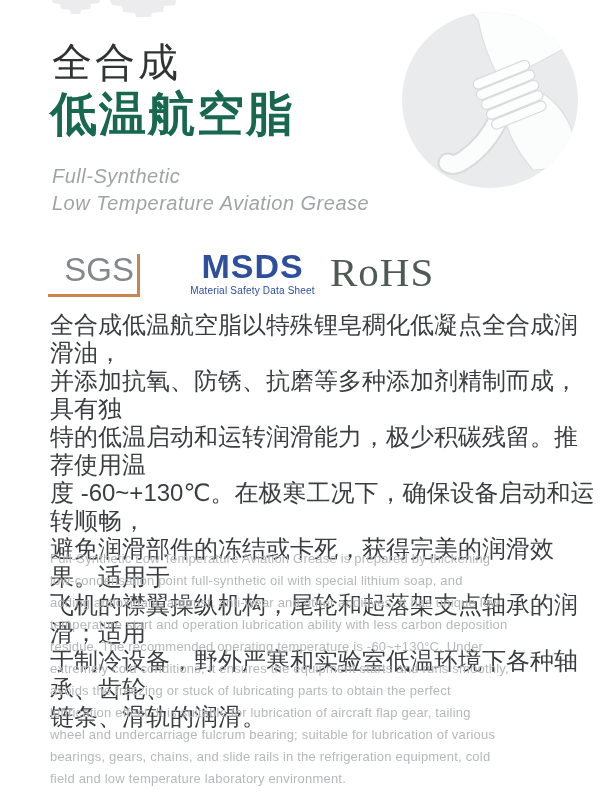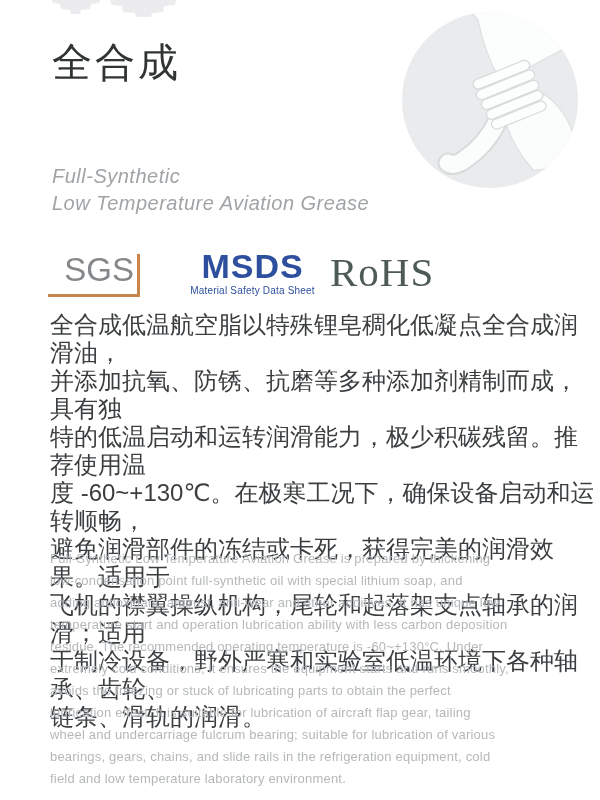--- a/index.html
+++ b/index.html
@@ -69,20 +69,21 @@
         <rect x="78" y="56" width="60" height="10" rx="5" fill="#fcfdfd" stroke="#d7dadb" stroke-width="1.2"></rect>
         <rect x="77" y="67" width="62" height="10" rx="5" fill="#fcfdfd" stroke="#d7dadb" stroke-width="1.2"></rect>
         <rect x="78" y="78" width="61" height="10" rx="5" fill="#fcfdfd" stroke="#d7dadb" stroke-width="1.2"></rect>
         <rect x="79" y="89" width="60" height="10" rx="5" fill="#fcfdfd" stroke="#d7dadb" stroke-width="1.2"></rect>
         <rect x="80" y="100" width="58" height="10" rx="5" fill="#fcfdfd" stroke="#d7dadb" stroke-width="1.2"></rect>
       </g>
     </g>
   </svg>
 
   <div class="title-cn1">全合成</div>
+  <div class="title-cn2">低温航空脂</div>
   <div class="subtitle">Full-Synthetic
 Low Temperature Aviation Grease</div>
 
   <div class="logos">
     <div class="sgs">
       <div class="txt">SGS</div>
       <div class="hline"></div>
       <div class="vline"></div>
     </div>
     <div class="msds">

